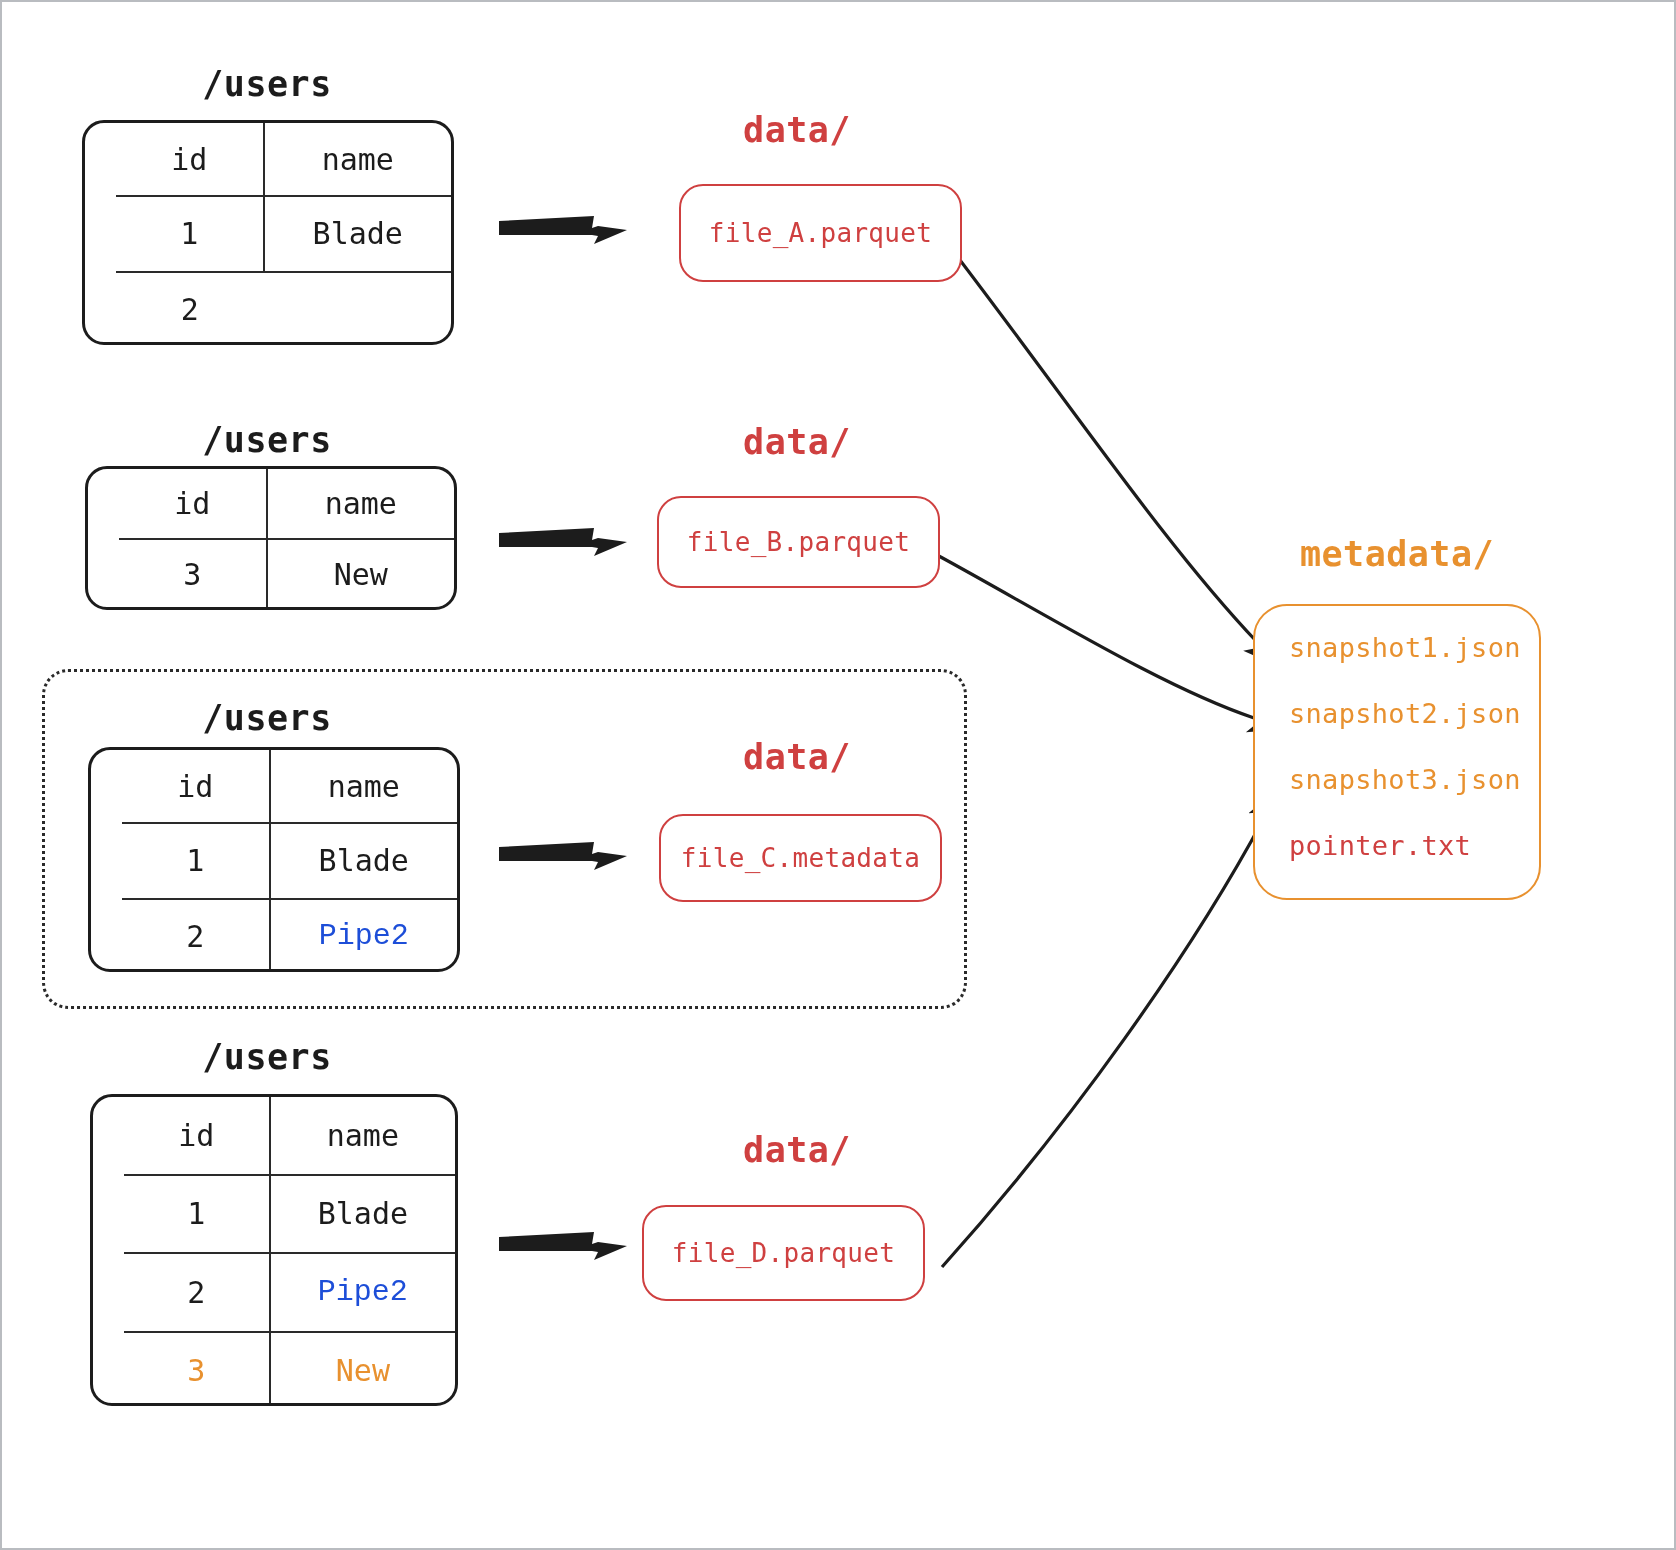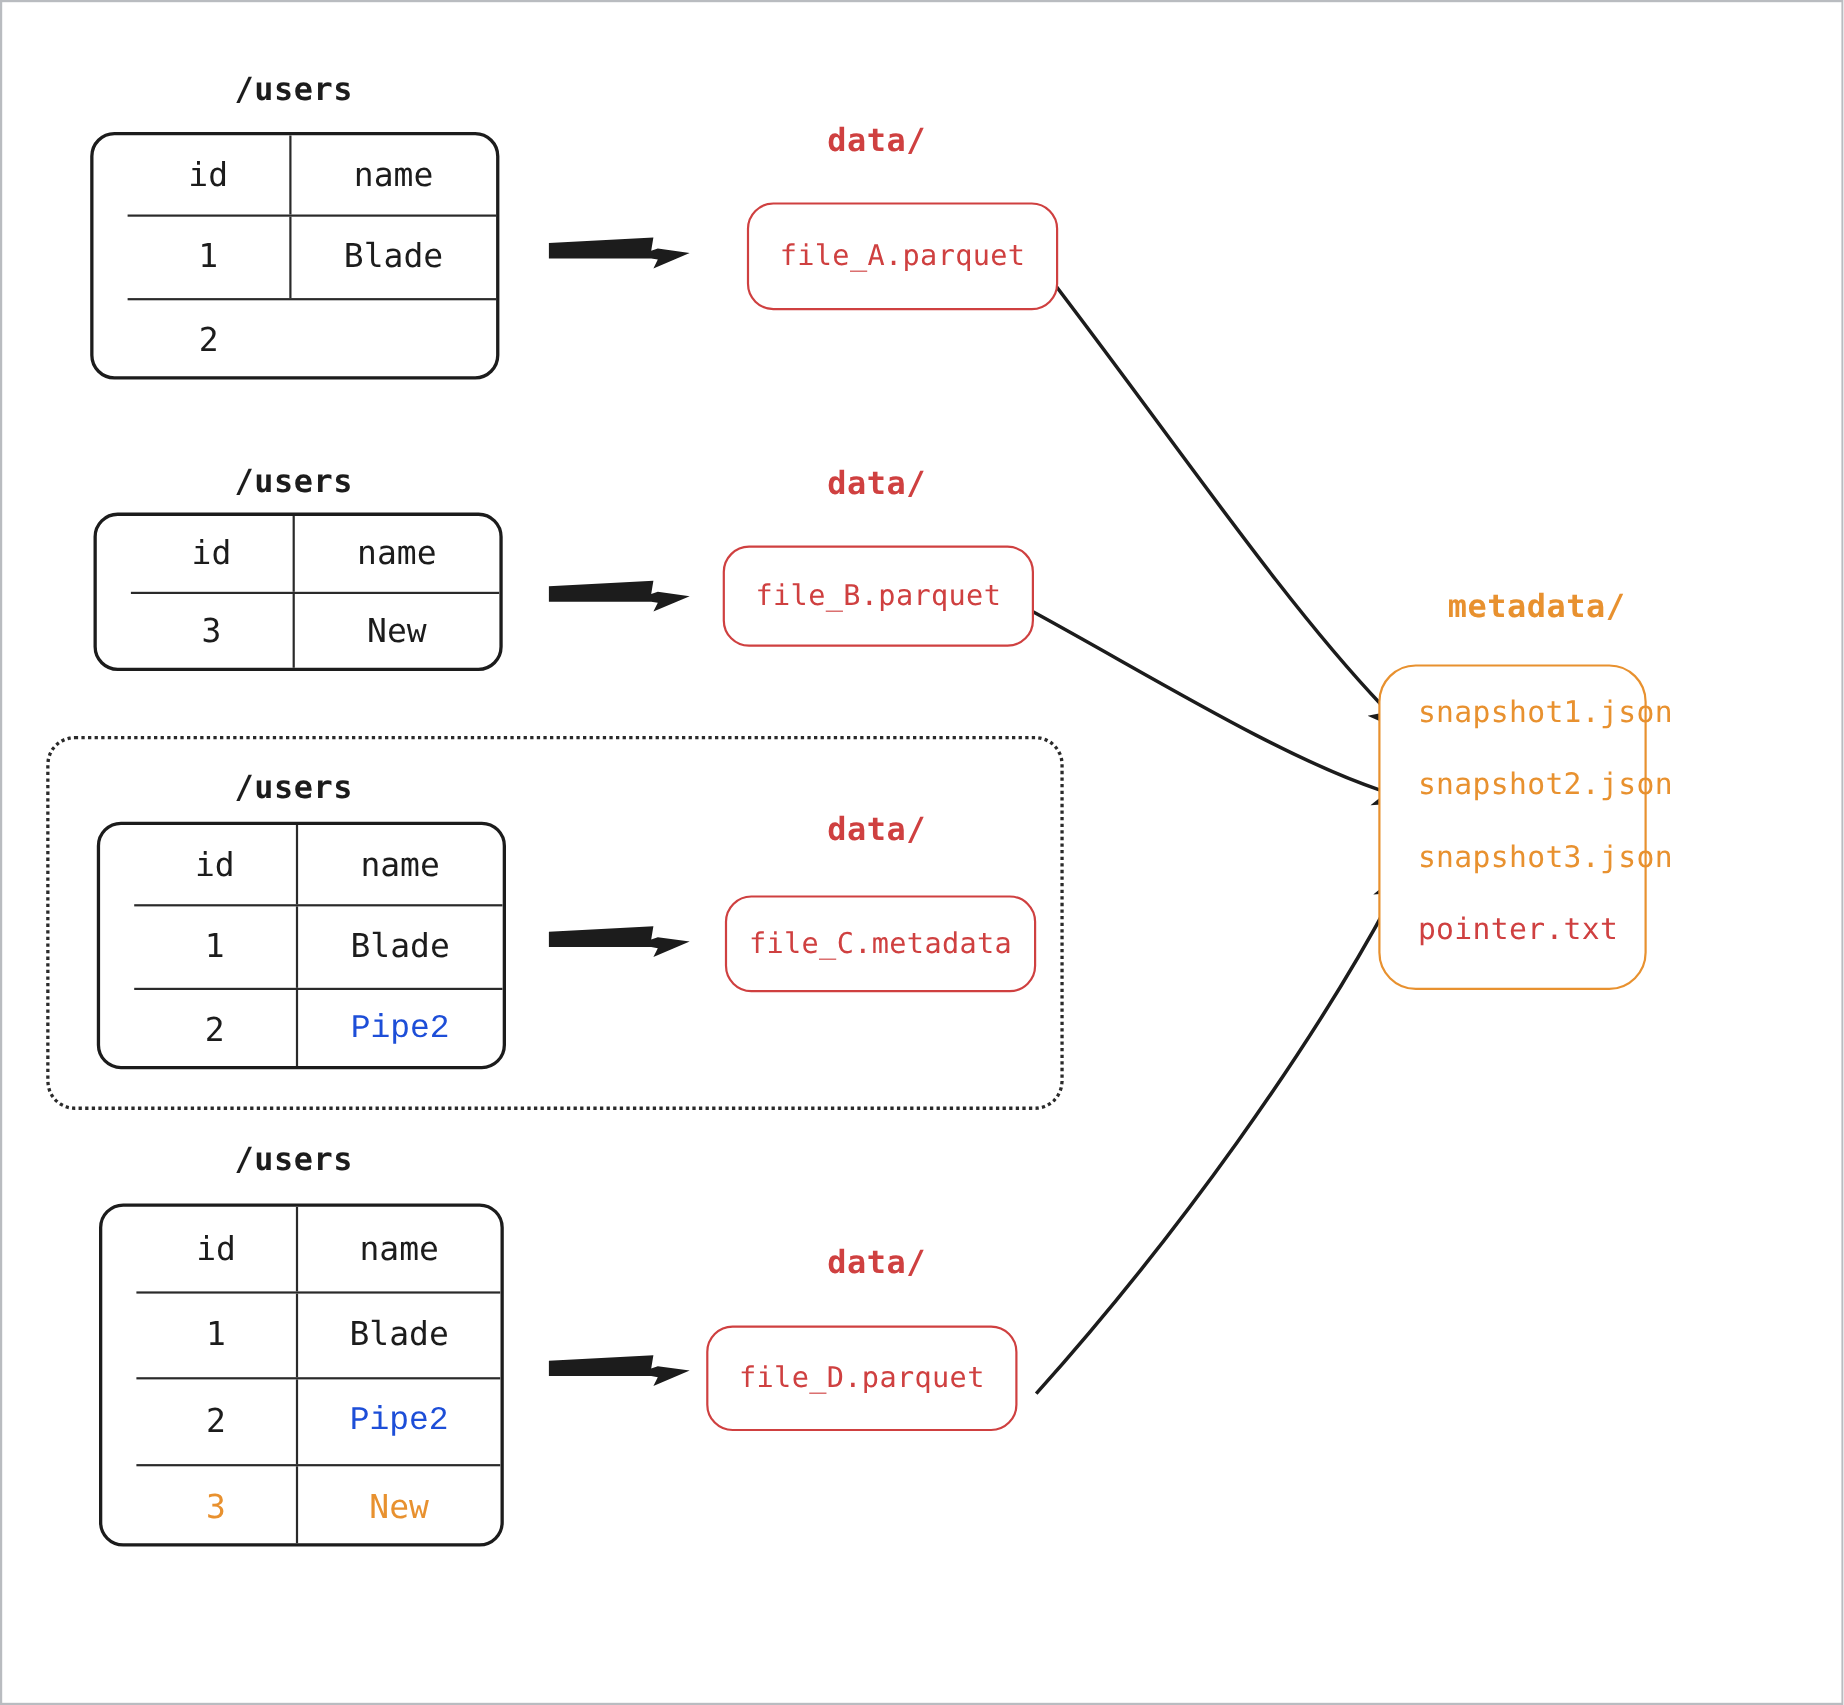--- a/index.html
+++ b/index.html
@@ -13,21 +13,21 @@
     overflow:hidden;
   }
   #svg-layer{position:absolute;left:0;top:0;width:1676px;height:1550px;pointer-events:none;}
 
   
   .abs{position:absolute;box-sizing:border-box;}
 
   
   .caption{
     font-family:"DejaVu Sans Mono", monospace;
-    font-size:29px;
+    font-size:35px;
     font-weight:700;
     letter-spacing:.5px;
     white-space:nowrap;
     text-align:center;
   }
   .caption.dark{color:#1c1c1c;}
   .caption.red{color:#cf4040;}
   .caption.orange{color:#e8912f;}
 
   
@@ -205,20 +205,20 @@
     </div>
   </div>
 
   <div class="abs caption red" style="left:655px;top:1128px;width:280px;">data/</div>
   <div class="abs filebox" style="left:640px;top:1203px;width:283px;height:96px;">
     <span>file_D.parquet</span>
   </div>
 
   <div class="abs caption orange" style="left:1250px;top:532px;width:290px;">metadata/</div>
 
-  <div class="abs metabox" style="left:1251px;top:602px;width:244px;height:296px;">
+  <div class="abs metabox" style="left:1251px;top:602px;width:288px;height:296px;">
     <div class="metaitem orange">snapshot1.json</div>
     <div class="metaitem orange">snapshot2.json</div>
     <div class="metaitem orange">snapshot3.json</div>
     <div class="metaitem red">pointer.txt</div>
   </div>
 
 </div>
 
 </body></html>

